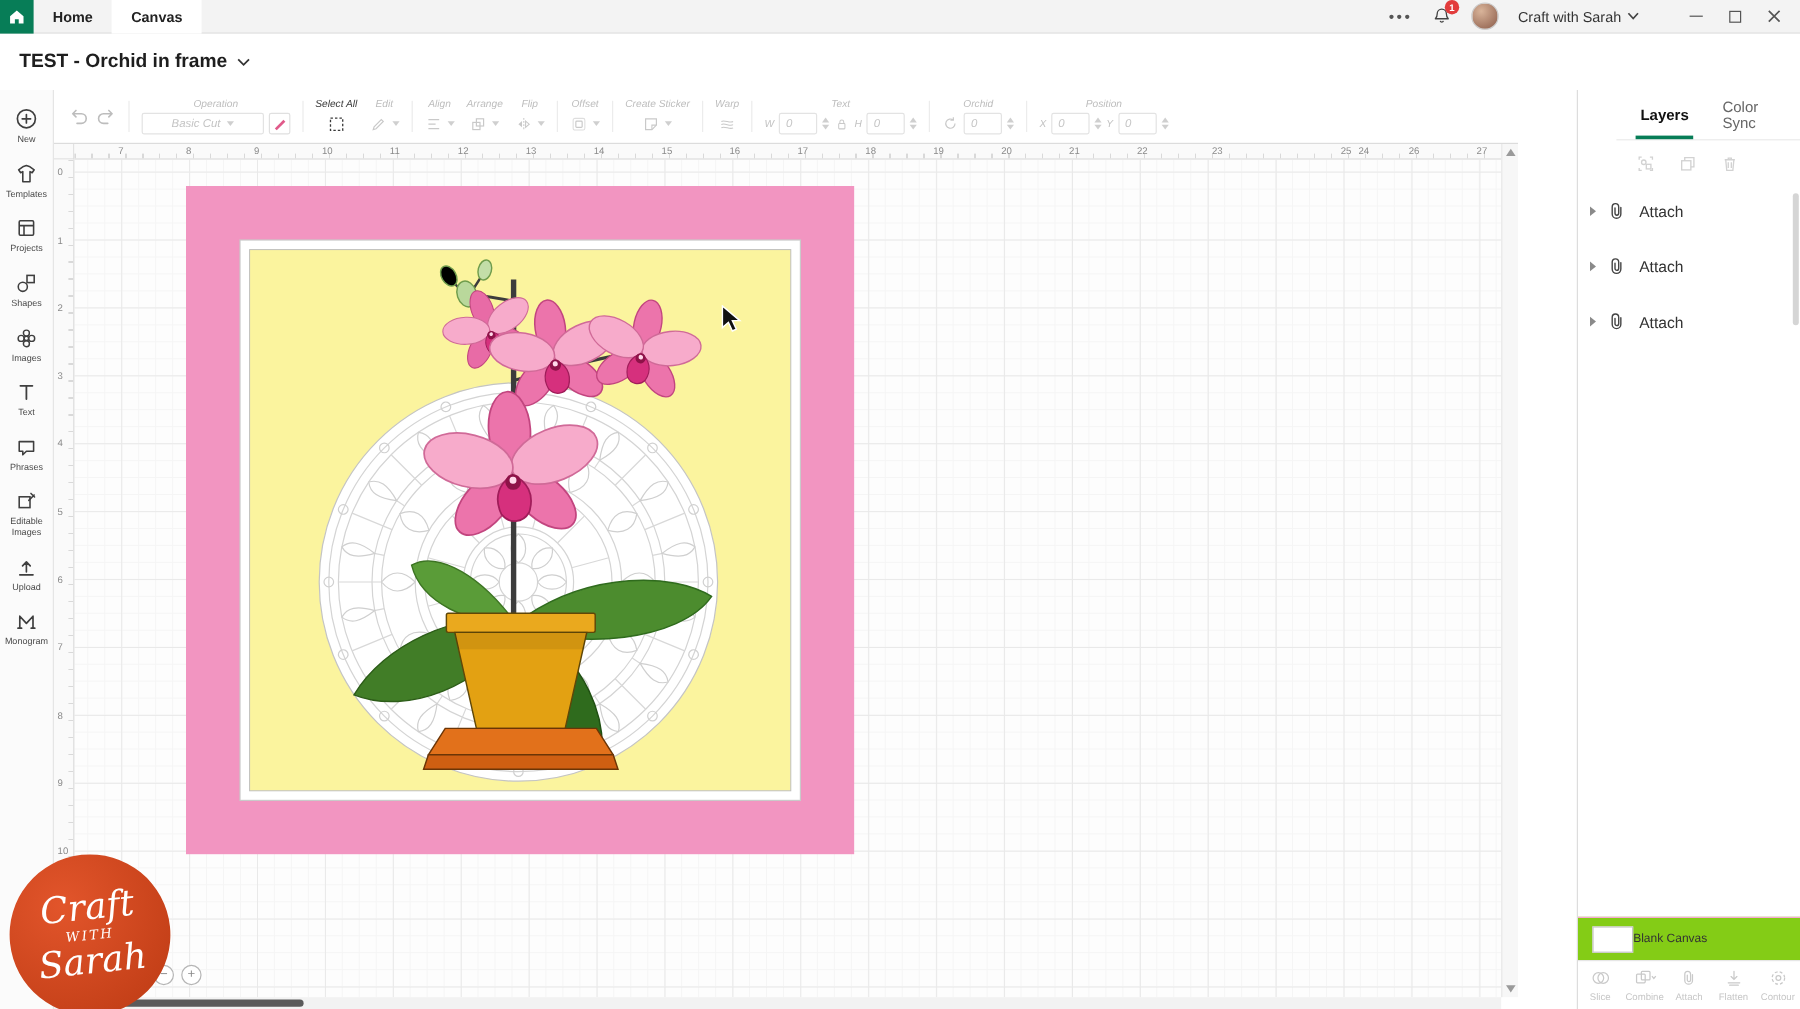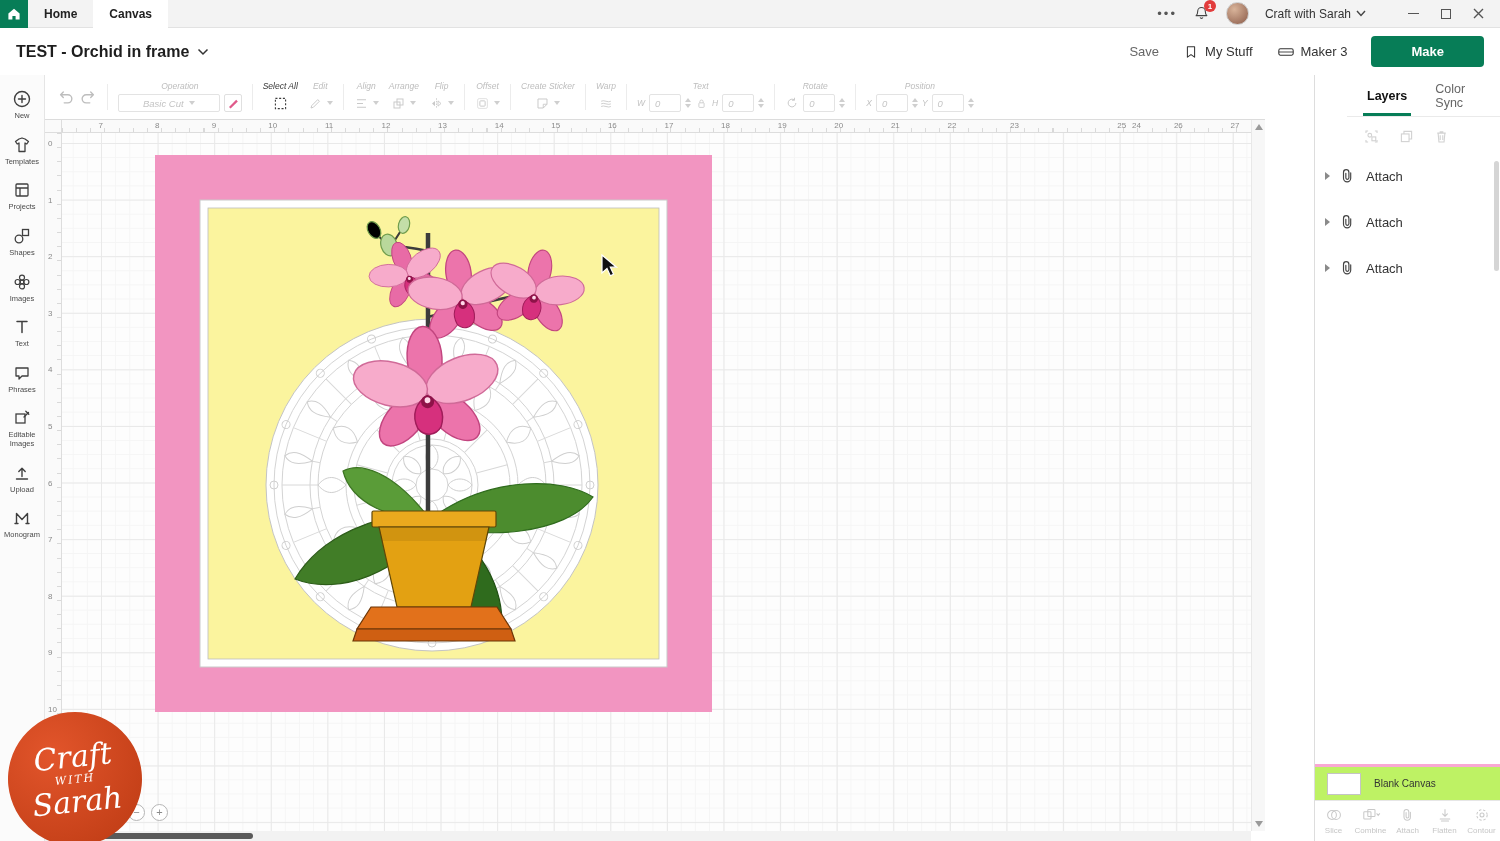--- a/index.html
+++ b/index.html
@@ -77,21 +77,21 @@
 .rpanel{position:absolute;top:75px;right:0;width:186px;bottom:0;background:#fff;border-left:1px solid #ddd;z-index:10;padding-left:32px;}
 .rtabs{display:flex;height:42px;border-bottom:1px solid #eaeaea;align-items:stretch;padding:0 6px;}
 .rtab{padding:0 14px;display:flex;align-items:center;font-size:12.5px;color:#666;position:relative;cursor:pointer;}
 .rtab.active{color:#111;font-weight:bold;}
 .rtab.active:after{content:"";position:absolute;left:10px;right:10px;bottom:0;height:3px;background:#077d57;}
 .ricons{display:flex;gap:18px;padding:11px 16px;}
 .layer-rows{position:absolute;top:78px;left:0;right:0;}
 .layer-row{display:flex;align-items:center;gap:9px;height:46px;padding:0 10px;cursor:pointer;}
 .layer-chev{width:0;height:0;border-top:4.5px solid transparent;border-bottom:4.5px solid transparent;border-left:5.5px solid #8a8a8a;cursor:pointer;}
 .layer-label{font-size:13px;color:#333;}
-.rbottom{position:absolute;left:0;right:0;bottom:41px;height:36px;border-top:3px solid #f9a8d4;background:#bef264;display:flex;align-items:center;gap:13px;padding:0 12px;}
+.rbottom{position:absolute;left:0;right:0;bottom:41px;height:36px;border-top:1px solid #f9a8d4;background:#84cc16;display:flex;align-items:center;padding:0 12px;}
 .blank-swatch{width:34px;height:22px;background:#fff;border:1px solid #c4c4c4;}
 .blank-label{font-size:10px;color:#333;}
 .ractions{position:absolute;left:0;right:0;bottom:0;height:41px;border-top:1px solid #e6e6e6;background:#fff;display:flex;}
 .raction{flex:1;display:flex;flex-direction:column;align-items:center;justify-content:center;gap:3px;cursor:pointer;}
 .raction span{font-size:8px;color:#c6c6c6;}
 
 
 .logo{position:absolute;left:8px;top:712px;width:134px;height:134px;border-radius:50%;background:radial-gradient(circle at 35% 30%,#e2552b,#bc3a13);color:#fff;display:flex;flex-direction:column;align-items:center;justify-content:center;z-index:40;font-family:"DejaVu Serif",serif;font-style:italic;transform:rotate(-6deg);line-height:1;}
 .logo .l1{font-size:30px;}
 .logo .l2{font-size:11px;letter-spacing:2px;margin:2px 0;}
@@ -149,37 +149,20 @@
     </div>
   </div>
 
   <div class="header">
     <div class="proj-title">
       <span>TEST - Orchid in frame</span>
       <svg width="12" height="8" viewBox="0 0 12 8">
           <path d="M1.5 1.5 L6 6 L10.5 1.5" fill="none" stroke="#333" stroke-width="1.5"></path>
         </svg>
     </div>
-    <div class="header-right">
-      <span class="save-lbl">Save</span>
-      <div class="hdr-item">
-        <svg width="16" height="16" viewBox="0 0 20 20">
-            <path d="M5.5 3.5 h9 V16.5 l-4.5 -3.2 -4.5 3.2 Z" fill="none" stroke="#333" stroke-width="1.3" stroke-linejoin="round"></path>
-          </svg>
-        <span>My Stuff</span>
-      </div>
-      <div class="hdr-item">
-        <svg width="18" height="16" viewBox="0 0 22 20">
-            <rect x="2" y="6" width="18" height="8" rx="2" fill="none" stroke="#333" stroke-width="1.3"></rect>
-            <path d="M2 10 h18" stroke="#333" stroke-width="1.1"></path>
-          </svg>
-        <span>Maker 3</span>
-      </div>
-      <button class="make-btn">Make</button>
-    </div>
   </div>
 
   <div class="toolbar">
     <div class="tb-iconrow">
       <svg width="18" height="18" viewBox="0 0 20 20">
           <path d="M7 4.5 L4 7.5 L7 10.5 M4 7.5 h8 a4.5 4.5 0 1 1 0 9 h-4" fill="none" stroke="#bdbdbd" stroke-width="1.5" stroke-linecap="round" stroke-linejoin="round"></path>
         </svg>
       <svg width="18" height="18" viewBox="0 0 20 20">
           <path d="M13 4.5 L16 7.5 L13 10.5 M16 7.5 h-8 a4.5 4.5 0 1 0 0 9 h4" fill="none" stroke="#bdbdbd" stroke-width="1.5" stroke-linecap="round" stroke-linejoin="round"></path>
         </svg>
@@ -296,21 +279,21 @@
         <span class="axis-lbl">H</span>
         <div class="num-input">0</div>
         <div class="stepper">
             <div class="stp up"></div>
             <div class="stp dn"></div>
           </div>
       </div>
     </div>
     <div class="tb-sep"></div>
     <div class="tb-group">
-      <span class="tb-label">Rotate</span>
+      <span class="tb-label">Orchid</span>
       <div class="tb-iconrow">
         <svg width="14" height="14" viewBox="0 0 20 20">
             <path d="M15.5 10 a5.5 5.5 0 1 1 -2 -4.2 M13.5 2.5 v3.5 h-3.5" fill="none" stroke="#c9c9c9" stroke-width="1.4"></path>
           </svg>
         <div class="num-input">0</div>
         <div class="stepper">
             <div class="stp up"></div>
             <div class="stp dn"></div>
           </div>
       </div>

